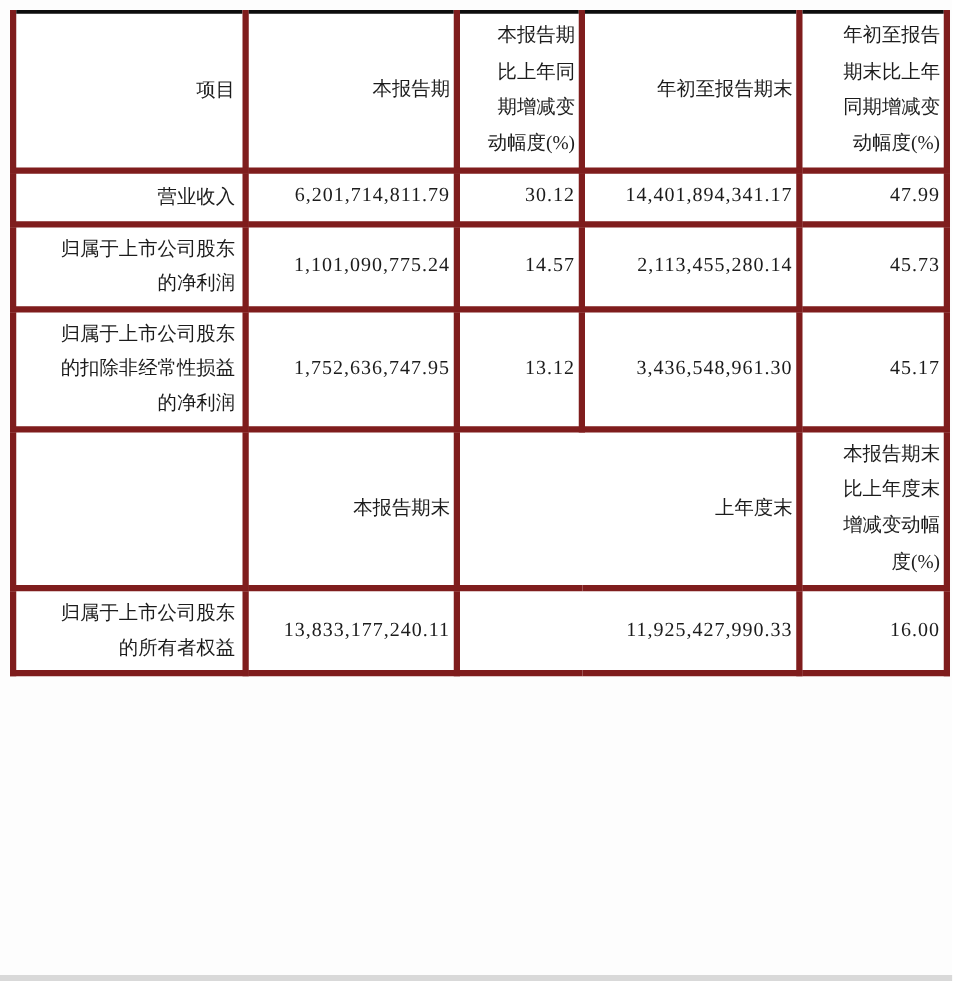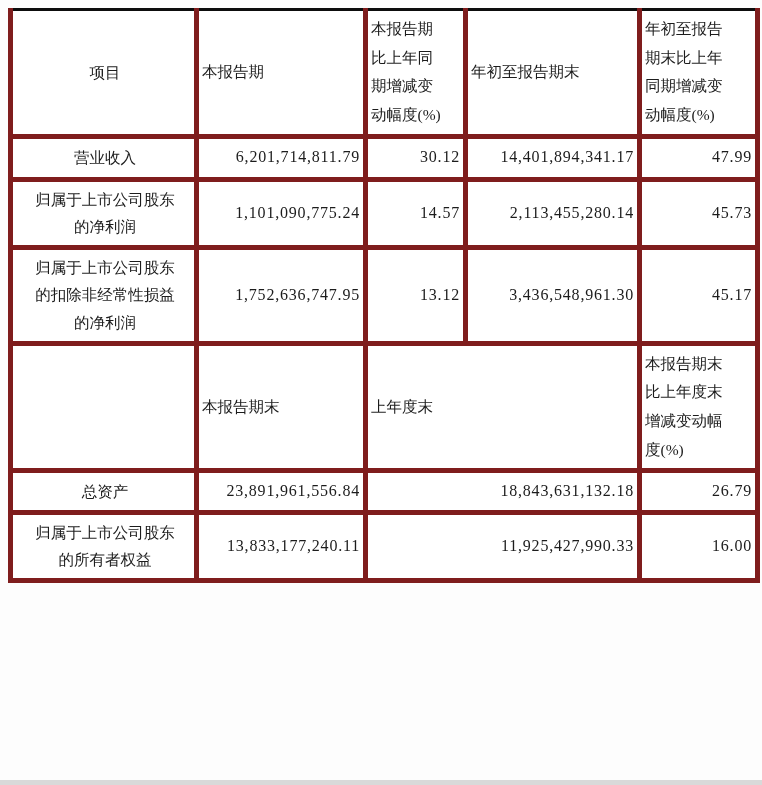--- a/index.html
+++ b/index.html
@@ -41,26 +41,26 @@
   col.c5 { width: 118px; }
   td {
     border: 5px solid #7f1d1d;
     vertical-align: middle;
     white-space: pre-line;
     line-height: 1.78;
     overflow: hidden;
   }
   tr.header1 td { border-top: 3px solid #0d0d0d; }
   td.c-head {
-    text-align: left;
+    text-align: right;
     padding: 4px 3px;
     line-height: 1.85;
   }
   td.c-item {
-    text-align: center;
+    text-align: right;
     padding: 4px 6px 4px 9px;
   }
   td.c-num {
     text-align: right;
     padding: 4px 3px 4px 4px;
     font-size: 16px;
     letter-spacing: 0.8px;
   }
   td.c-num-cjk {
     text-align: right;
@@ -131,26 +131,20 @@
     <tr style="height:118px;">
       <td class="c-item"></td>
       <td class="c-head">本报告期末</td>
       <td class="c-head" colspan="2">上年度末</td>
       <td class="c-head">本报告期末
 比上年度末
 增减变动幅
 度(%)</td>
     </tr>
 
-    <tr style="height:39px;">
-      <td class="c-item">总资产</td>
-      <td class="c-num">23,891,961,556.84</td>
-      <td class="c-num" colspan="2">18,843,631,132.18</td>
-      <td class="c-num">26.79</td>
-    </tr>
 
     <tr style="height:56px;">
       <td class="c-item">归属于上市公司股东
 的所有者权益</td>
       <td class="c-num">13,833,177,240.11</td>
       <td class="c-num" colspan="2">11,925,427,990.33</td>
       <td class="c-num">16.00</td>
     </tr>
 
   </tbody>

